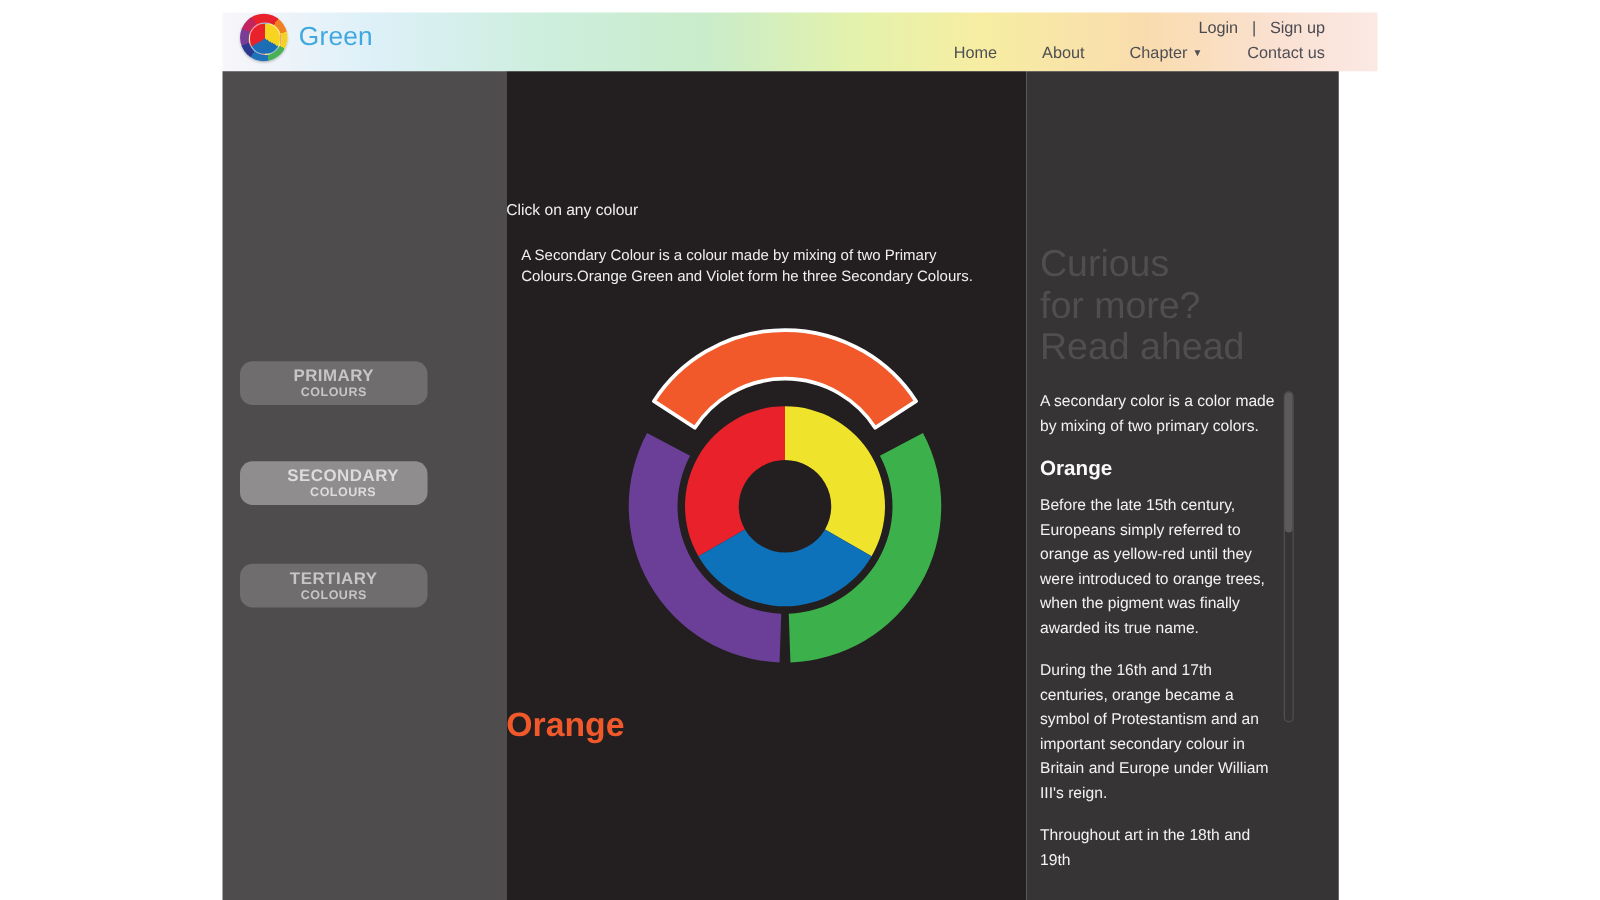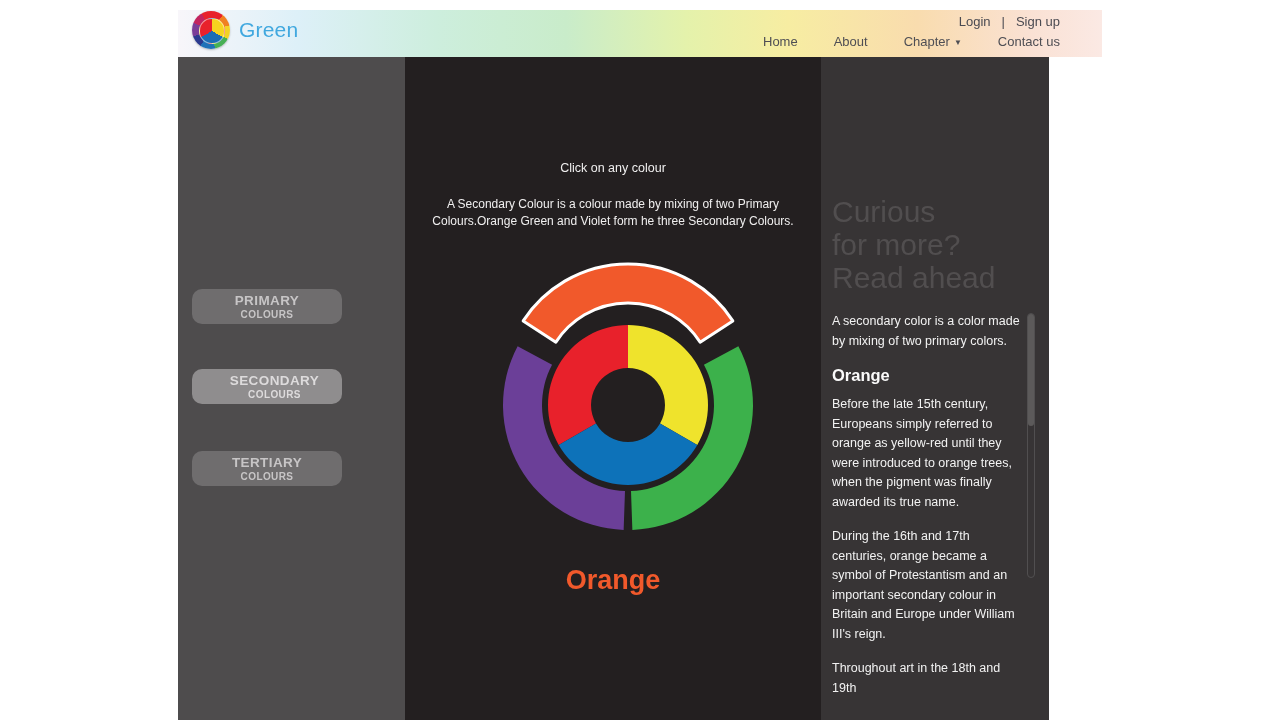--- a/index.html
+++ b/index.html
@@ -29,22 +29,22 @@
     padding:4px 0 8px 0; }
   .auth-row { display:flex; gap:11px; font-size:13px; color:#4a4a51; align-items:flex-end; }
   .auth-row .link { cursor:pointer; }
   .nav-row { display:flex; gap:36px; font-size:13px; color:#4e4e54; align-items:center; }
   .nav-row .link { cursor:pointer; }
   .caret { display:inline-block; font-size:8px; margin-left:4px; transform:translateY(-1px); }
 
   
   .content { position:absolute; left:0; top:57px; width:924px; height:663px; display:flex; }
   .sidebar { width:227px; height:100%; background:#4e4c4d; position:relative; }
-  .center  { width:416px; height:100%; background:#231f20; position:relative; text-align:center; }
-  .aside   { width:228px; height:100%; background:#373435; position:relative; }
+  .center  { width:416px; height:100%; background:#231f20; position:relative; }
+  .aside   { width:250px; height:100%; background:#373435; position:relative; }
 
   
   .cat-btn { position:absolute; left:14px; width:150px; height:35px; border-radius:10px;
     background:#6f6d6e; border:none; color:#c7c5c6; display:flex; flex-direction:column;
     align-items:center; justify-content:center; gap:1px; cursor:pointer; }
   .cat-btn .t { font-size:13.5px; font-weight:bold; letter-spacing:.4px; }
   .cat-btn .s { font-size:10px; font-weight:bold; letter-spacing:.4px; }
   .cat-btn.active { background:#8f8d8e; color:#dddbdc;padding-left:15px; }
   #btn-primary   { top:232px; }
   #btn-secondary { top:312px; }

